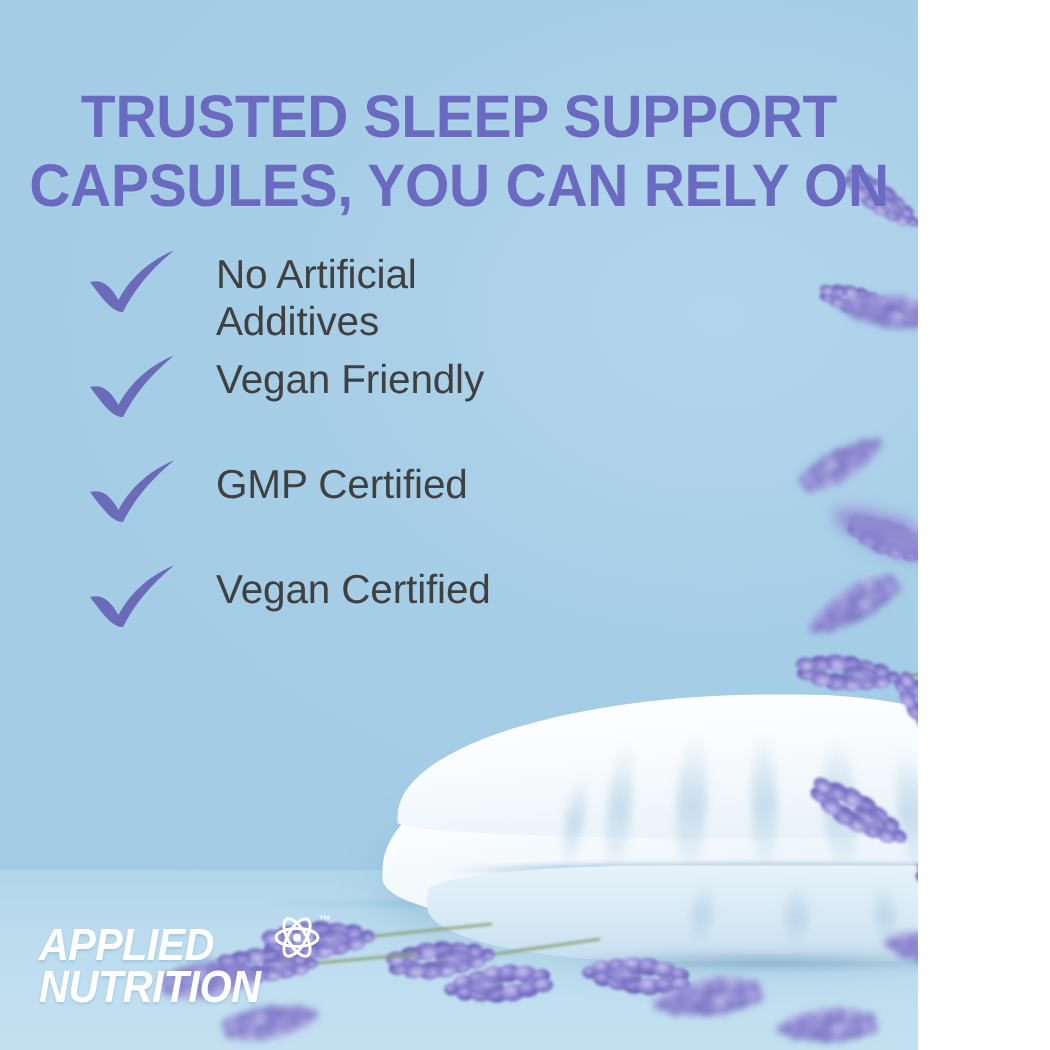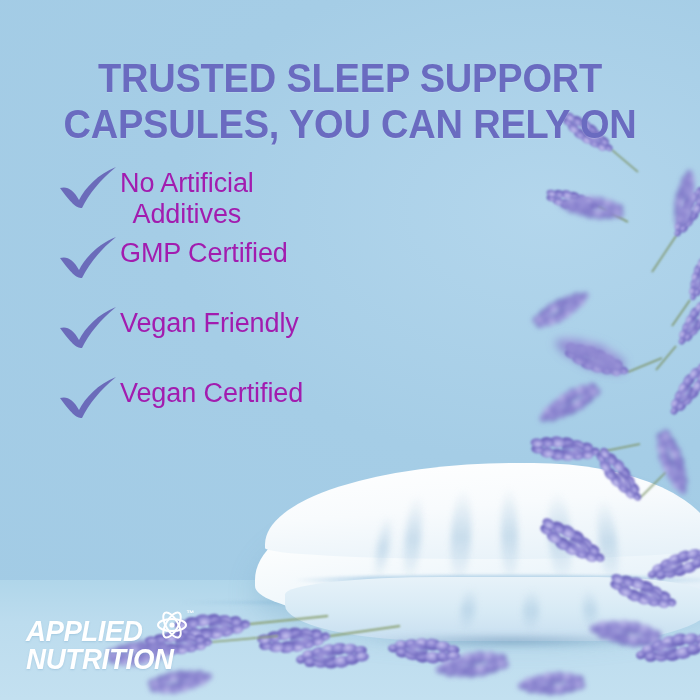--- a/index.html
+++ b/index.html
@@ -8,21 +8,21 @@
   }
   body {
     width: 700px;
     height: 700px;
     overflow: hidden;
     font-family: "Liberation Sans", sans-serif;
   }
 
   #poster {
     position: relative;
-    width: 700px;
+    width: 612px;
     height: 700px;
     overflow: hidden;
     background: #a5cde6;
   }
 
   
   .bg-base {
     position: absolute;
     inset: 0;
     background:
@@ -135,42 +135,43 @@
     align-items: flex-start;
     height: 70px;
   }
   .check {
     flex: 0 0 auto;
     width: 62px;
     height: 46px;
     margin-top: 2px;
   }
   .benefit-label {
-    color: #a21caf;
+    color: #404040;
     font-size: 27px;
     line-height: 31px;
     font-weight: 400;
     padding-top: 6px;
+    margin-left: 24px;
     white-space: pre-line;
     letter-spacing: -0.1px;
-    text-align: center;
   }
 
   
   .brand {
     position: absolute;
     left: 26px;
     bottom: 26px;
     color: #ffffff;
     line-height: 1;
   }
   .brand-rows { display: block; }
   .brand-line1 {
     display: flex;
     align-items: flex-start;
+    gap: 26px;
   }
   .brand-word {
     font-family: "Liberation Sans Narrow", "Liberation Sans", sans-serif;
     font-weight: 700;
     font-style: italic;
     font-size: 30px;
     letter-spacing: -0.5px;
     transform: scaleX(0.92);
     transform-origin: left center;
     text-shadow: 0 1px 2px rgba(110,160,195,.35);
@@ -369,30 +370,30 @@
       <span class="benefit-label">No Artificial
 Additives</span>
     </li>
 
     <li class="benefit">
       <span class="check">
         <svg viewBox="0 0 62 46" width="62" height="46">
           <path d="M2 24 C9 22 15 25 21 36 C27 24 40 10 58 3 C42 16 31 30 24 44 C18 44 13 39 2 24 Z" fill="#6b6bba"></path>
         </svg>
       </span>
-      <span class="benefit-label">GMP Certified</span>
+      <span class="benefit-label">Vegan Friendly</span>
     </li>
 
     <li class="benefit">
       <span class="check">
         <svg viewBox="0 0 62 46" width="62" height="46">
           <path d="M2 24 C9 22 15 25 21 36 C27 24 40 10 58 3 C42 16 31 30 24 44 C18 44 13 39 2 24 Z" fill="#6b6bba"></path>
         </svg>
       </span>
-      <span class="benefit-label">Vegan Friendly</span>
+      <span class="benefit-label">GMP Certified</span>
     </li>
 
 
     <li class="benefit">
       <span class="check">
         <svg viewBox="0 0 62 46" width="62" height="46">
           <path d="M2 24 C9 22 15 25 21 36 C27 24 40 10 58 3 C42 16 31 30 24 44 C18 44 13 39 2 24 Z" fill="#6b6bba"></path>
         </svg>
       </span>
       <span class="benefit-label">Vegan Certified</span>

